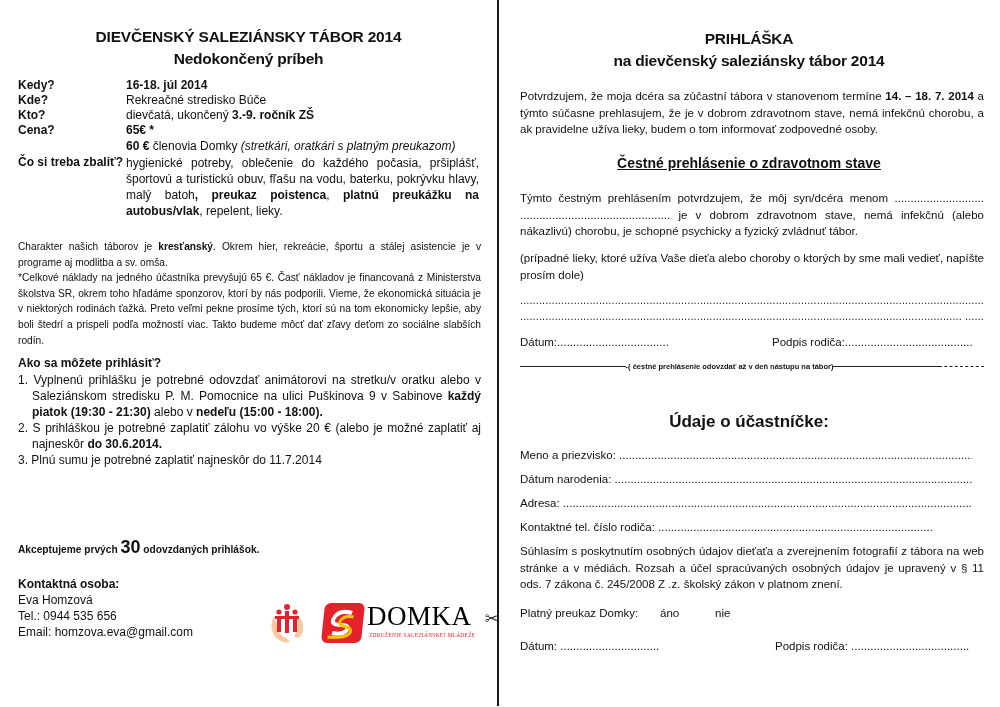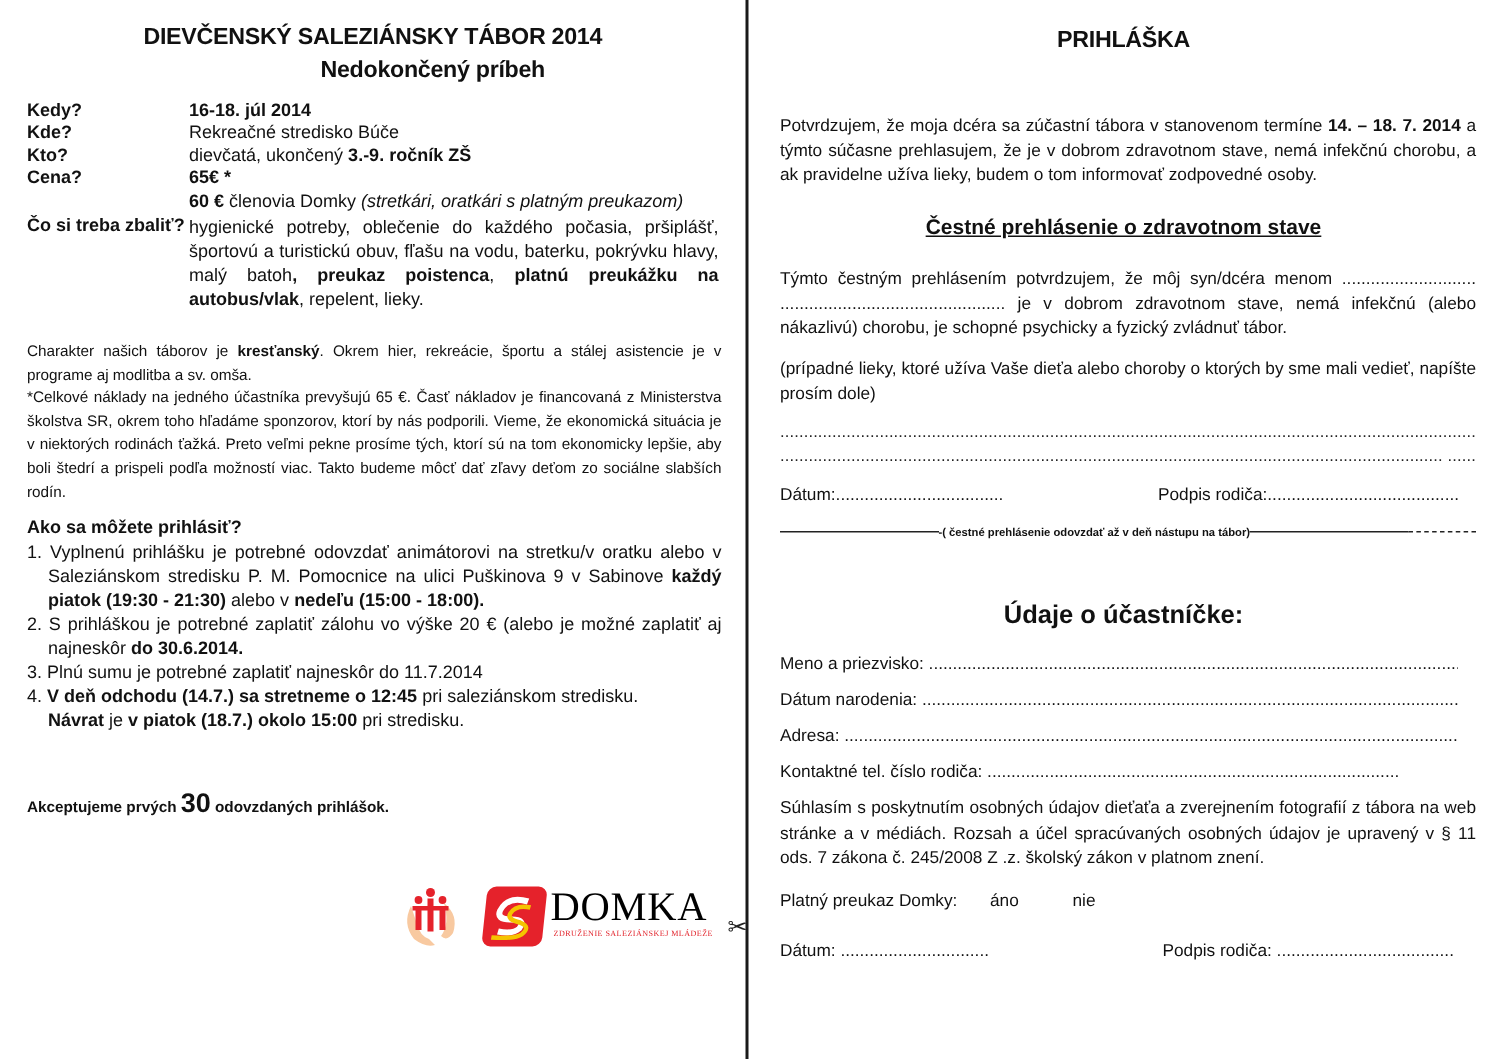--- a/index.html
+++ b/index.html
@@ -1,19 +1,19 @@
 <!DOCTYPE html>
 <html><head>
 <meta charset="utf-8">
 <style>
   * { box-sizing: border-box; margin: 0; padding: 0; }
   html, body { width: 1000px; height: 707px; background: #ffffff; overflow: hidden; }
   body { position: relative; font-family: "Liberation Sans", "DejaVu Sans", sans-serif; color: #111; }
 
-  .page { position: absolute; top: 0; height: 649px; }
+  .page { position: absolute; top: 12px; height: 649px; }
   .left { left: 0; width: 497px; }
   .right { left: 498px; width: 502px; }
 
   .divider { position: absolute; left: 497px; top: 0; width: 1.5px; height: 706px; background: #1a1a1a; }
 
   .title { position: absolute; left: 0; width: 100%; text-align: center; font-weight: bold; font-size: 15.5px; letter-spacing: -0.2px; }
 
   
   .info-row { position: absolute; left: 18px; font-size: 12px; line-height: 15px; }
   .info-label { position: absolute; left: 0; font-weight: bold; white-space: nowrap; }
@@ -47,21 +47,21 @@
   .big-head { position: absolute; left: 0; width: 100%; text-align: center; font-weight: bold; font-size: 17px; }
   .field { position: absolute; left: 22px; width: 452px; font-size: 11.5px; white-space: nowrap; overflow: hidden; }
   b { font-weight: bold; }
   i { font-style: italic; }
 </style>
 </head>
 <body>
 
 <div class="page left">
   <div class="title" style="top:16px;">DIEVČENSKÝ SALEZIÁNSKY TÁBOR 2014</div>
-  <div class="title" style="top:38px;margin-left:40px;">Nedokončený príbeh</div>
+  <div class="title" style="top:38px;">Nedokončený príbeh</div>
 
   <div class="info-row" style="top:66px;">
     <span class="info-label">Kedy?</span>
     <span class="info-val" style="font-weight:bold;">16-18. júl 2014</span>
   </div>
   <div class="info-row" style="top:81px;">
     <span class="info-label">Kde?</span>
     <span class="info-val">Rekreačné stredisko Búče</span>
   </div>
   <div class="info-row" style="top:96px;">
@@ -83,26 +83,31 @@
   <div class="italic-block" style="top:227px;">
     <div><span>Charakter našich táborov je </span><b>kresťanský</b><span>. Okrem hier, rekreácie, športu a stálej asistencie je v programe aj modlitba a sv. omša.</span></div>
     <div>*Celkové náklady na jedného účastníka prevyšujú 65 €. Časť nákladov je financovaná z Ministerstva školstva SR, okrem toho hľadáme sponzorov, ktorí by nás podporili. Vieme, že ekonomická situácia je v niektorých rodinách ťažká. Preto veľmi pekne prosíme tých, ktorí sú na tom ekonomicky lepšie, aby boli štedrí a prispeli podľa možností viac. Takto budeme môcť dať zľavy deťom zo sociálne slabších rodín.</div>
   </div>
 
   <div class="section-head" style="top:344px;">Ako sa môžete prihlásiť?</div>
   <div class="howto" style="top:360px;">
     <div class="item"><span>1. Vyplnenú prihlášku je potrebné odovzdať animátorovi na stretku/v oratku alebo v Saleziánskom stredisku P. M. Pomocnice na ulici Puškinova 9 v Sabinove </span><b>každý piatok (19:30 - 21:30)</b><span> alebo v </span><b>nedeľu (15:00 - 18:00).</b></div>
     <div class="item"><span>2. S prihláškou je potrebné zaplatiť  zálohu vo výške 20 € (alebo je možné zaplatiť  aj najneskôr </span><b>do 30.6.2014.</b></div>
     <div class="item">3. Plnú sumu je potrebné zaplatiť najneskôr do 11.7.2014</div>
-    <div class="item"><span>4. </span><b>V deň odchodu (14.7.) sa stretneme  o 12:45</b><span> pri saleziánskom stredisku.</span><br><b>Návrat</b><span> je </span><b>v piatok (18.7.) okolo 15:00</b><span> pri stredisku.</span></div>
   </div>
 
 
   <div class="italic-block" style="top:528px; font-weight:bold;"><span>Akceptujeme prvých </span><span style="font-size:18px;">30</span><span> odovzdaných prihlášok.</span></div>
 
+  <div class="contact" style="top:564px;">
+    <div style="font-weight:bold;">Kontaktná osoba:</div>
+    <div>Eva Homzová</div>
+    <div>Tel.: 0944 535 656</div>
+    <div>Email: homzova.eva@gmail.com</div>
+  </div>
 
   <div class="logo1">
     <svg width="42" height="42" viewBox="0 0 42 42">
       <path d="M8 14 Q2 26 10 36 Q18 42 24 40 L20 36 Q14 34 12 26 Z" fill="#f8c9a0"></path>
       <path d="M30 12 Q40 20 36 32 Q32 38 28 34 Q34 26 30 12 Z" fill="#f8c9a0"></path>
       <circle cx="21" cy="5" r="3" fill="#e5222b"></circle>
       <circle cx="13" cy="10" r="2.6" fill="#e5222b"></circle>
       <circle cx="29" cy="10" r="2.6" fill="#e5222b"></circle>
       <rect x="19" y="9" width="4" height="22" fill="#e5222b"></rect>
       <rect x="11" y="14" width="4" height="16" fill="#e5222b"></rect>
@@ -121,20 +126,21 @@
     <div class="domka-text">DOMKA</div>
     <div class="domka-sub">ZDRUŽENIE SALEZIÁNSKEJ MLÁDEŽE</div>
   </div>
 </div>
 
 <div class="divider"></div>
 <div class="scissors">✂</div>
 
 <div class="page right">
   <div class="title" style="top:18px;">PRIHLÁŠKA</div>
+  <div class="title" style="top:40px;">na dievčenský saleziánsky tábor 2014</div>
 
   <div class="r-para" style="top:76px;"><span>Potvrdzujem, že moja dcéra sa zúčastní tábora v stanovenom termíne </span><b>14. – 18. 7. 2014</b><span> a týmto súčasne prehlasujem, že je v dobrom zdravotnom stave, nemá infekčnú chorobu, a ak pravidelne užíva lieky, budem o tom informovať zodpovedné osoby.</span></div>
 
   <div class="r-sub" style="top:143px;">Čestné prehlásenie o zdravotnom stave</div>
 
   <div class="r-para" style="top:178px;">Týmto čestným prehlásením potvrdzujem, že môj syn/dcéra menom ............................ ............................................... je v dobrom zdravotnom stave, nemá infekčnú (alebo nákazlivú) chorobu, je schopné psychicky a fyzický zvládnuť tábor.</div>
   <div class="r-para" style="top:238px;">(prípadné lieky, ktoré užíva Vaše dieťa alebo choroby o ktorých by sme mali vedieť, napíšte prosím dole)</div>
 
   <div class="dots" style="top:282px;">..............................................................................................................................................................</div>
   <div class="dots" style="top:298px;">............................................................................................................................................ ............</div>

